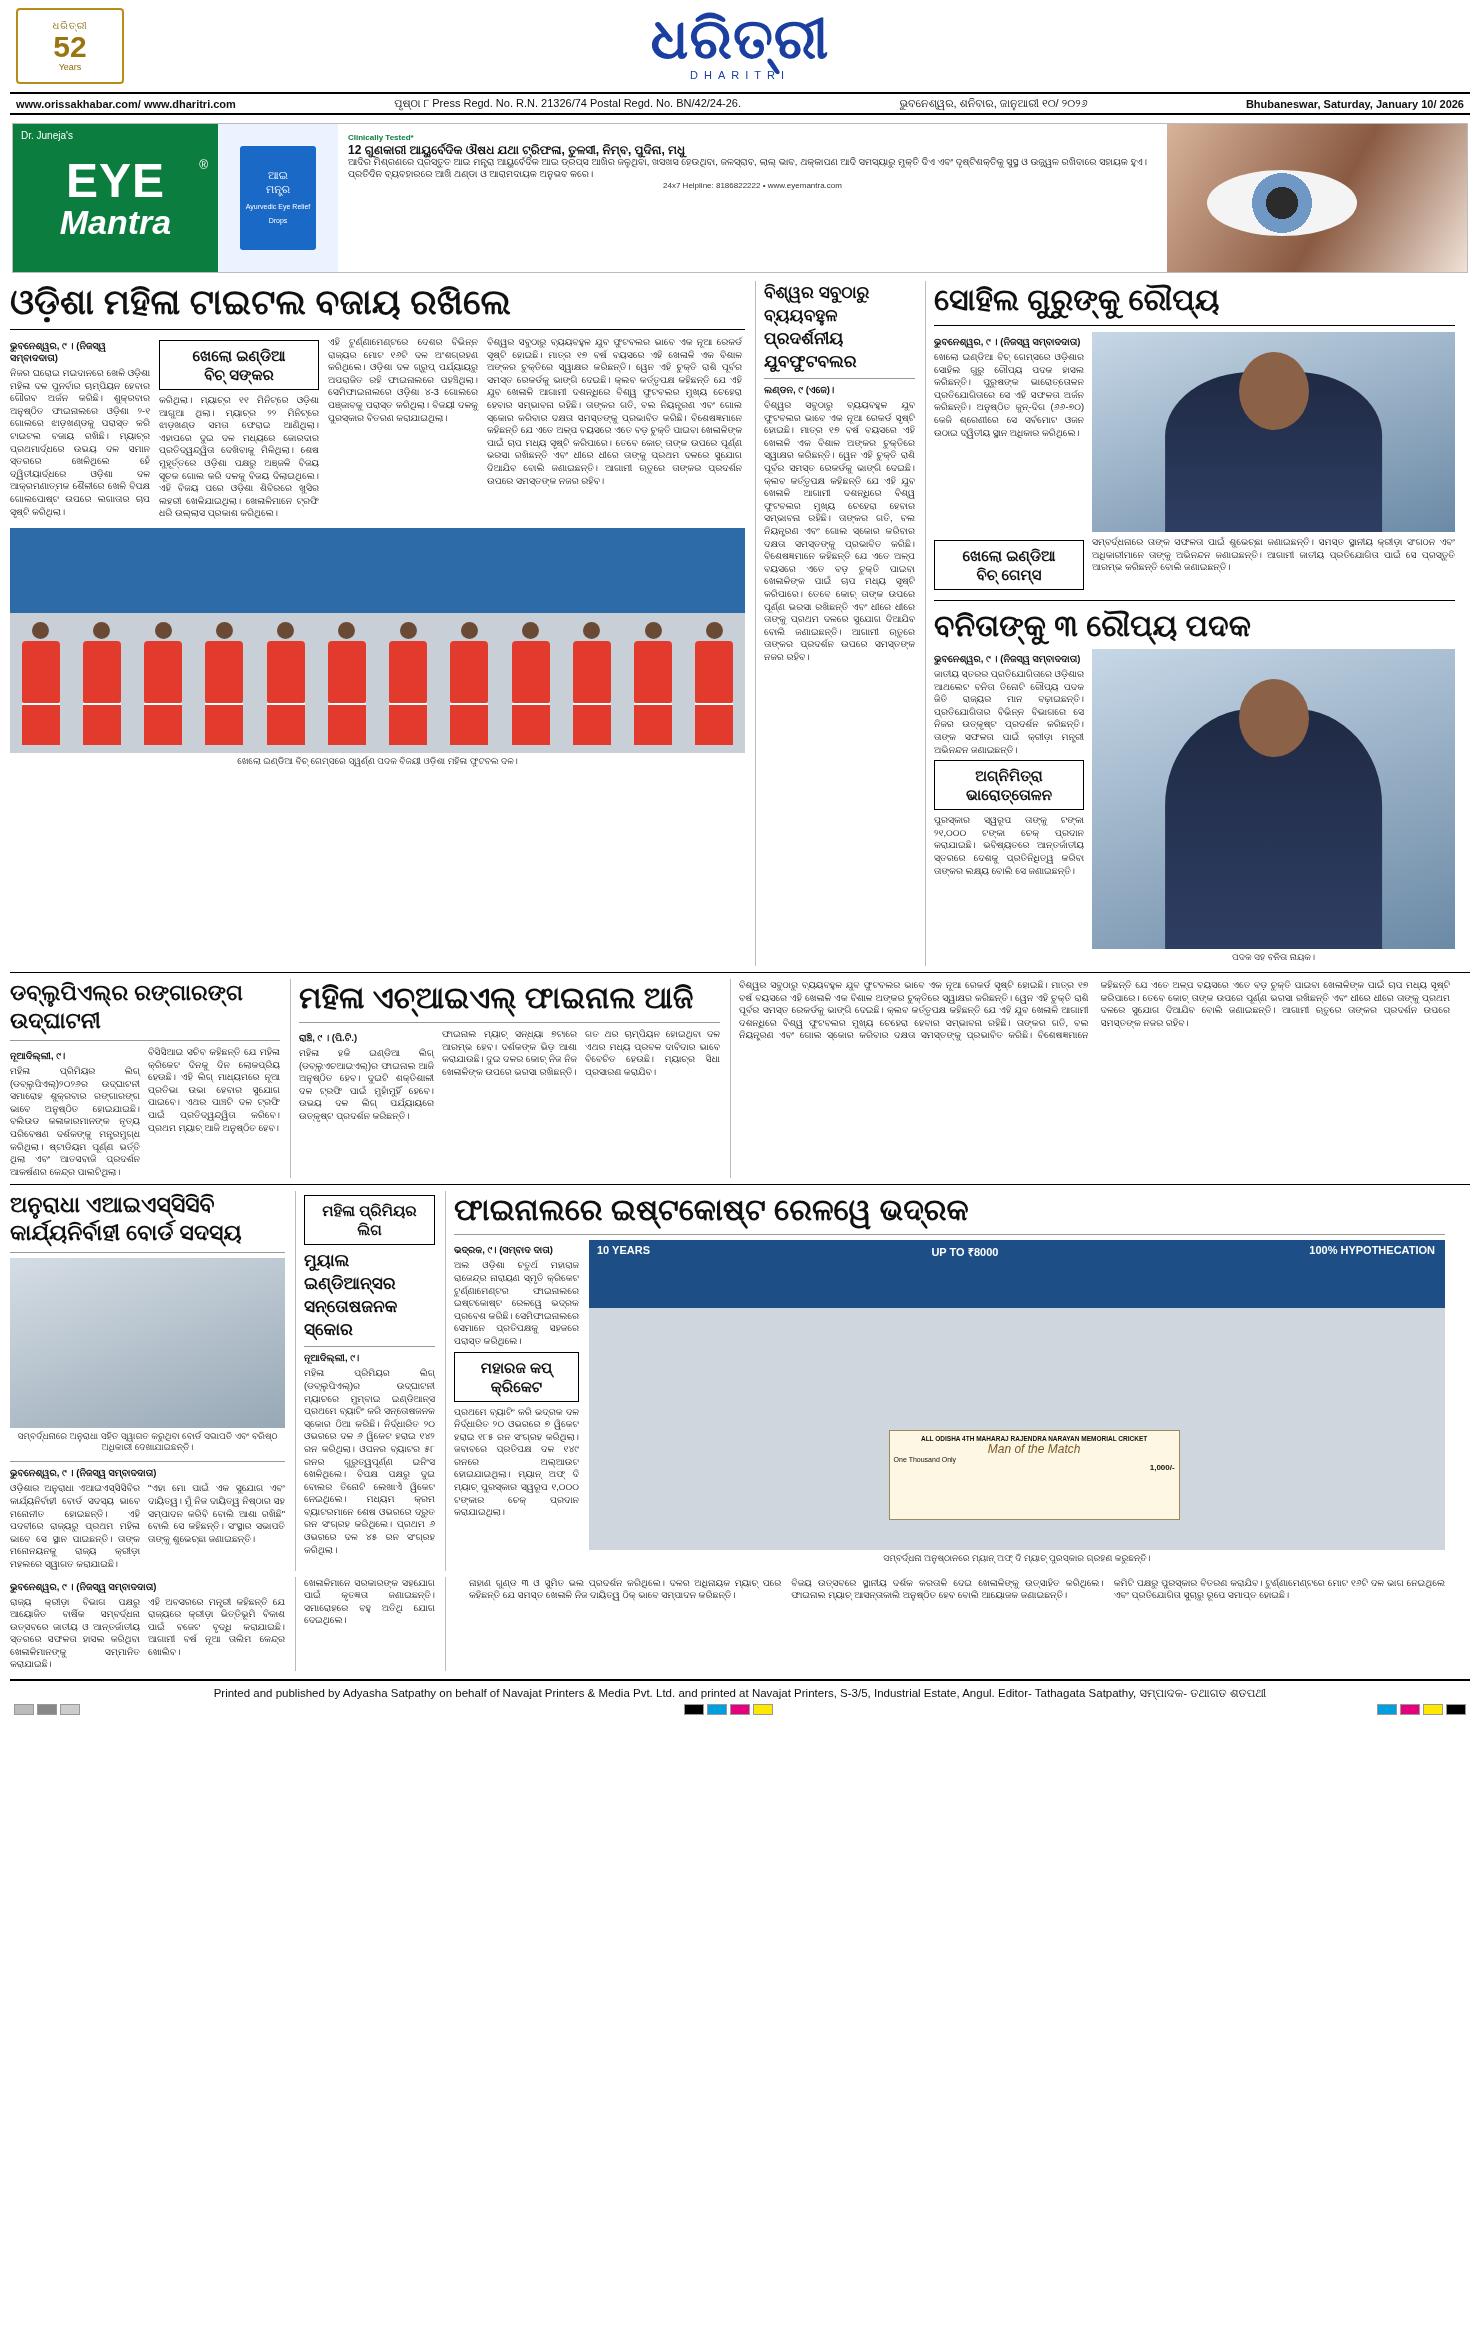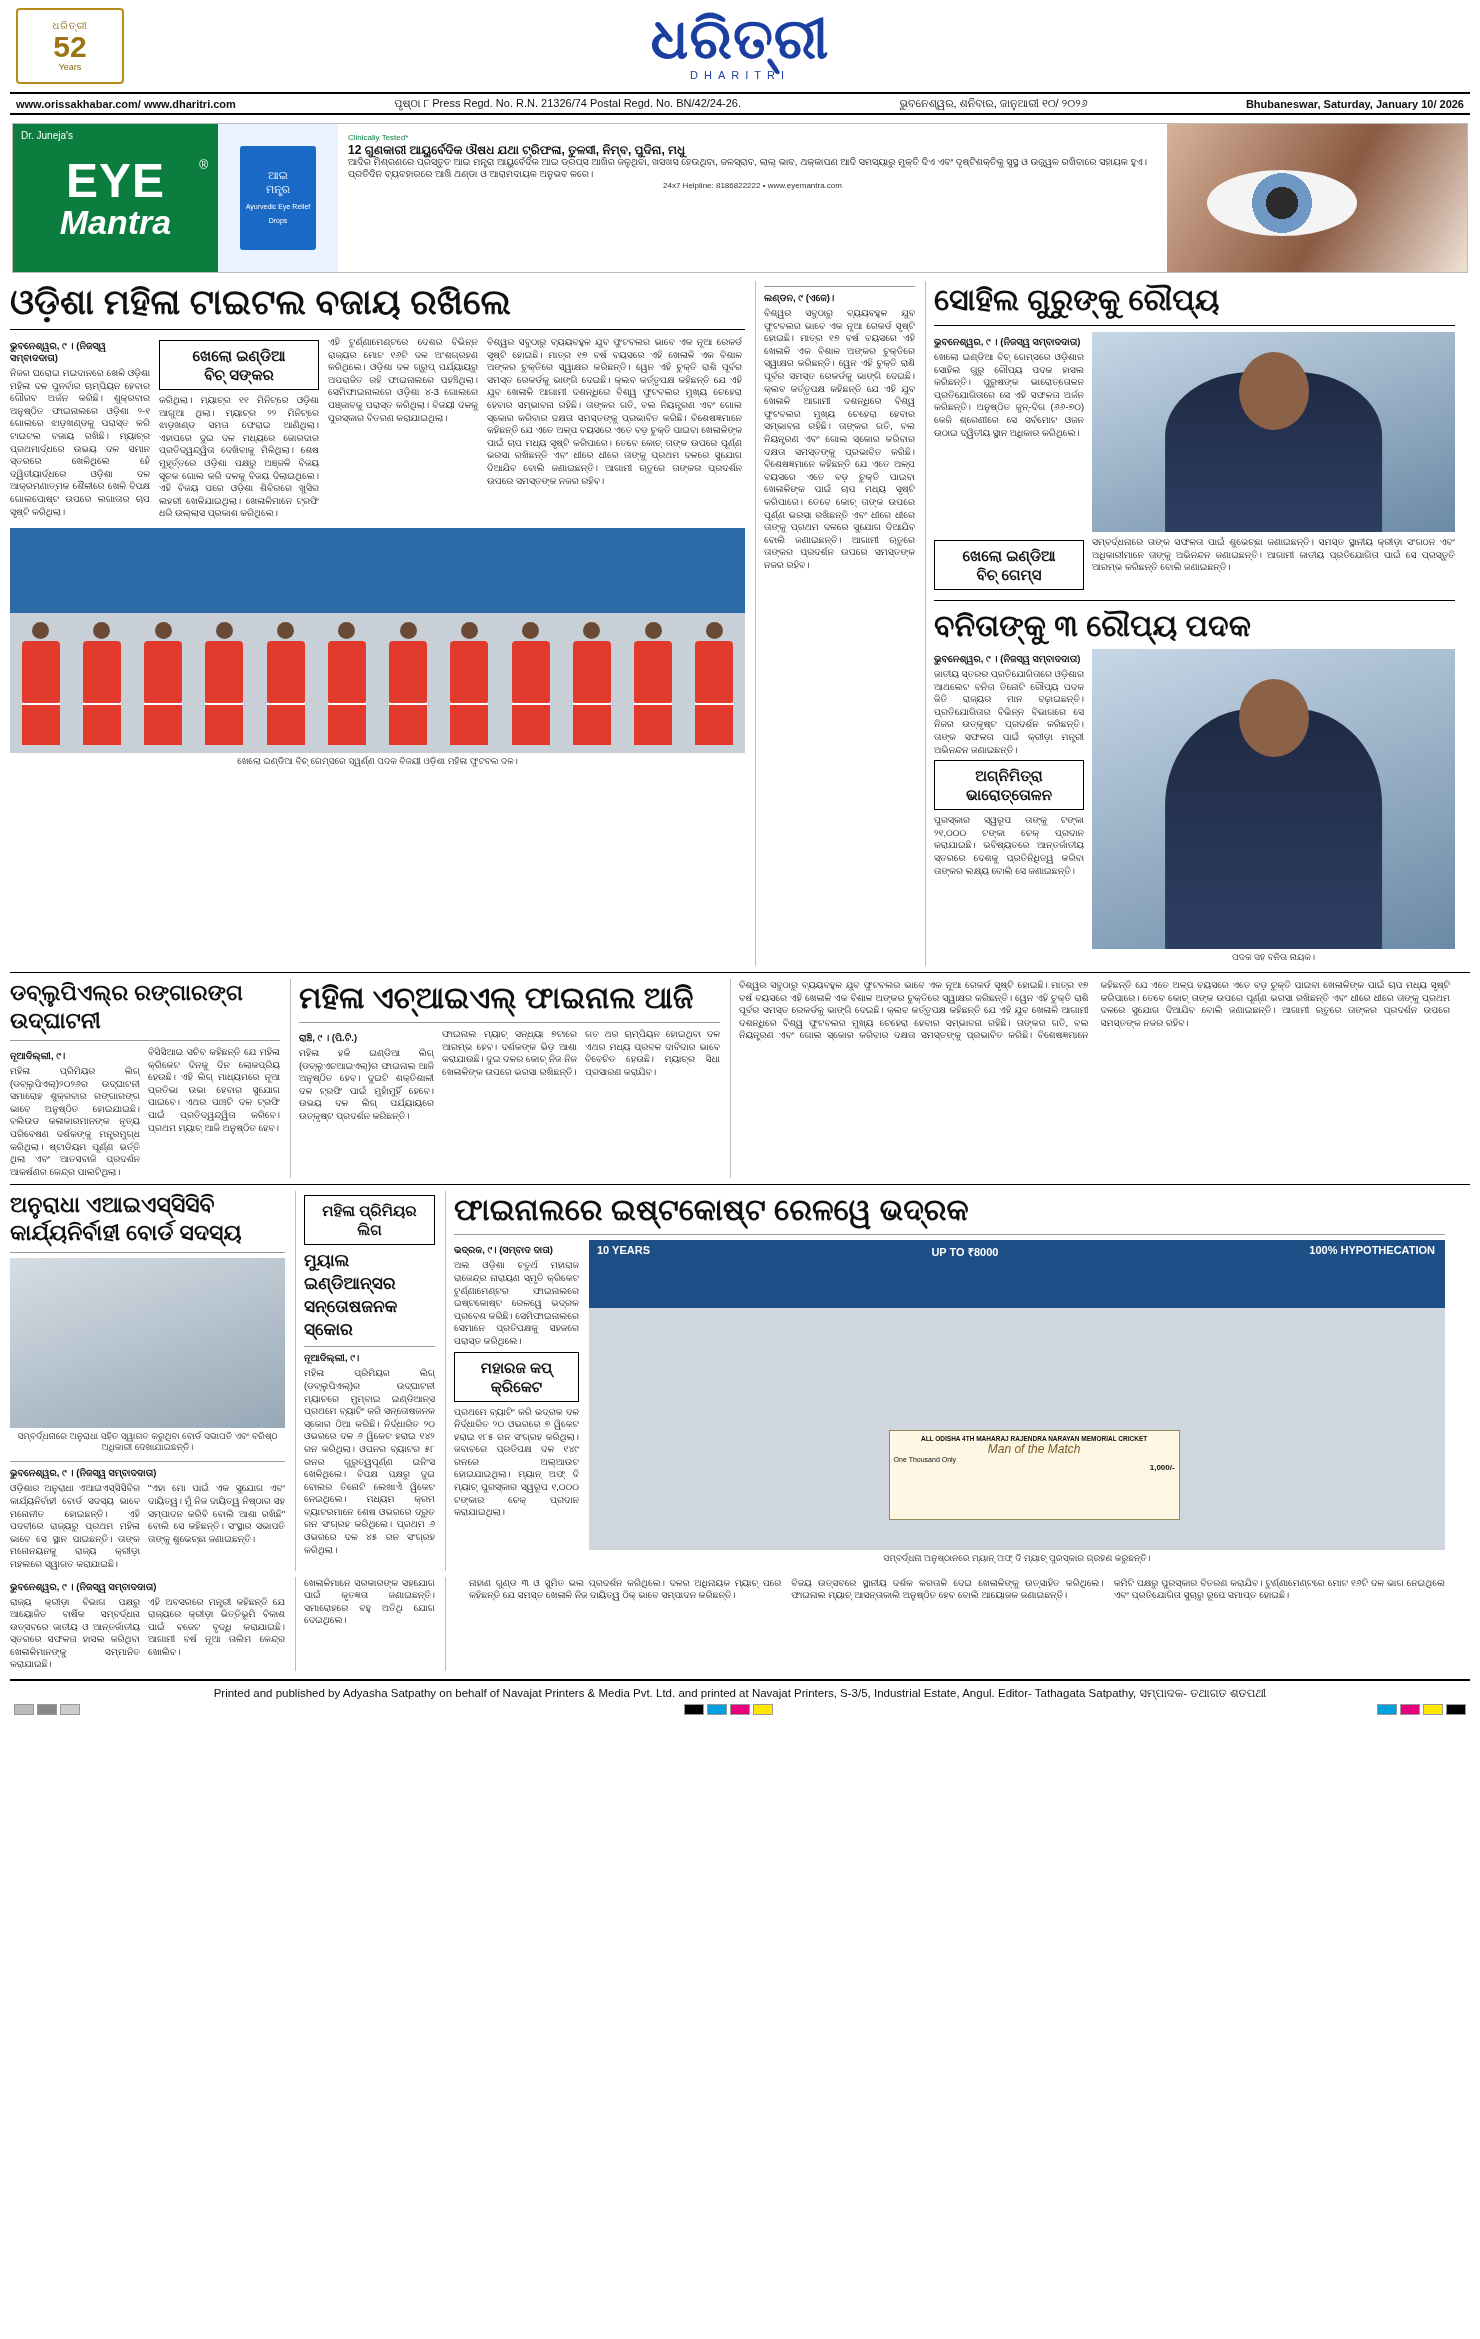--- a/index.html
+++ b/index.html
@@ -122,21 +122,21 @@
       <div class="brand2">Mantra</div>
     </div>
     <div class="ad-pack">
       <div class="box">
         <div>ଆଇ</div>
         <div>ମନ୍ତ୍ର</div>
         <div style="font-size:7px;margin-top:4px">Ayurvedic Eye Relief Drops</div>
       </div>
     </div>
     <div class="ad-text">
-      <div style="font-size:8px;color:#0b7d3e;font-weight:normal">Clinically Tested*</div>
+      <div style="font-size:8px;color:#0b7d3e;font-weight:bold">Clinically Tested*</div>
       <div class="lead">12 ଗୁଣକାରୀ ଆୟୁର୍ବେଦିକ ଔଷଧ ଯଥା ଟ୍ରିଫଳା, ତୁଳସୀ, ନିମ୍ବ, ପୁଦିନା, ମଧୁ</div>
       <div>ଆଦିର ମିଶ୍ରଣରେ ପ୍ରସ୍ତୁତ ଆଇ ମନ୍ତ୍ରା ଆୟୁର୍ବେଦିକ ଆଇ ଡ୍ରପ୍‌ସ ଆଖିର ଜଳୁଥିବା, ଖସଖସ ହେଉଥିବା, ଜଳସ୍ରାବ, ଲାଲ୍‌ ଭାବ, ଥକ୍କାପଣ ଆଦି ସମସ୍ୟାରୁ ମୁକ୍ତି ଦିଏ ଏବଂ ଦୃଷ୍ଟିଶକ୍ତିକୁ ସୁସ୍ଥ ଓ ଉଜ୍ଜ୍ୱଳ ରଖିବାରେ ସହାୟକ ହୁଏ। ପ୍ରତିଦିନ ବ୍ୟବହାରରେ ଆଖି ଥଣ୍ଡା ଓ ଆରାମଦାୟକ ଅନୁଭବ କରେ।</div>
       <div class="ad-helpline">24x7 Helpline: 8186822222  •  www.eyemantra.com</div>
     </div>
     <div class="ad-photo">
       <div class="eye"></div>
     </div>
   </div>
 
   <div class="sec">
@@ -223,20 +223,21 @@
               <div class="head"></div>
               <div class="torso"></div>
               <div class="legs"></div>
             </div>
         </div>
       </div>
       <div class="caption">ଖେଲୋ ଇଣ୍ଡିଆ ବିଚ୍ ଗେମ୍ସରେ ସ୍ୱର୍ଣ୍ଣ ପଦକ ବିଜୟୀ ଓଡ଼ିଶା ମହିଳା ଫୁଟବଲ ଦଳ।</div>
     </div>
 
     <div class="col vdiv" style="width:160px;padding-left:8px">
+      <div class="headline-sm">ବିଶ୍ୱର ସବୁଠାରୁ ବ୍ୟୟବହୁଳ ପ୍ରଦର୍ଶନୀୟ ଯୁବଫୁଟବଲର</div>
       <div class="rule-thin"></div>
       <div class="dateline">ଲଣ୍ଡନ, ୯ (ଏଜେ)।</div>
       <div class="body-text">ବିଶ୍ୱର ସବୁଠାରୁ ବ୍ୟୟବହୁଳ ଯୁବ ଫୁଟବଲର ଭାବେ ଏକ ନୂଆ ରେକର୍ଡ ସୃଷ୍ଟି ହୋଇଛି। ମାତ୍ର ୧୭ ବର୍ଷ ବୟସରେ ଏହି ଖେଳାଳି ଏକ ବିଶାଳ ଅଙ୍କର ଚୁକ୍ତିରେ ସ୍ୱାକ୍ଷର କରିଛନ୍ତି। ୱେନ ଏହି ଚୁକ୍ତି ରାଶି ପୂର୍ବର ସମସ୍ତ ରେକର୍ଡକୁ ଭାଙ୍ଗି ଦେଇଛି। କ୍ଲବ କର୍ତ୍ତୃପକ୍ଷ କହିଛନ୍ତି ଯେ ଏହି ଯୁବ ଖେଳାଳି ଆଗାମୀ ଦଶନ୍ଧିରେ ବିଶ୍ୱ ଫୁଟବଲର ମୁଖ୍ୟ ଚେହେରା ହେବାର ସମ୍ଭାବନା ରହିଛି। ତାଙ୍କର ଗତି, ବଲ ନିୟନ୍ତ୍ରଣ ଏବଂ ଗୋଲ ସ୍କୋର କରିବାର ଦକ୍ଷତା ସମସ୍ତଙ୍କୁ ପ୍ରଭାବିତ କରିଛି। ବିଶେଷଜ୍ଞମାନେ କହିଛନ୍ତି ଯେ ଏତେ ଅଳ୍ପ ବୟସରେ ଏତେ ବଡ଼ ଚୁକ୍ତି ପାଇବା ଖେଳାଳିଙ୍କ ପାଇଁ ଚାପ ମଧ୍ୟ ସୃଷ୍ଟି କରିପାରେ। ତେବେ କୋଚ୍‌ ତାଙ୍କ ଉପରେ ପୂର୍ଣ୍ଣ ଭରସା ରଖିଛନ୍ତି ଏବଂ ଧୀରେ ଧୀରେ ତାଙ୍କୁ ପ୍ରଥମ ଦଳରେ ସୁଯୋଗ ଦିଆଯିବ ବୋଲି ଜଣାଇଛନ୍ତି। ଆଗାମୀ ଋତୁରେ ତାଙ୍କର ପ୍ରଦର୍ଶନ ଉପରେ ସମସ୍ତଙ୍କ ନଜର ରହିବ।</div>
     </div>
 
     <div class="col vdiv" style="width:530px;padding-left:8px">
       <div class="headline-lg">ସୋହିଲ ଗୁରୁଙ୍କୁ ରୌପ୍ୟ</div>
       <div class="rule"></div>
       <div style="display:flex;gap:8px">
         <div style="width:150px">

